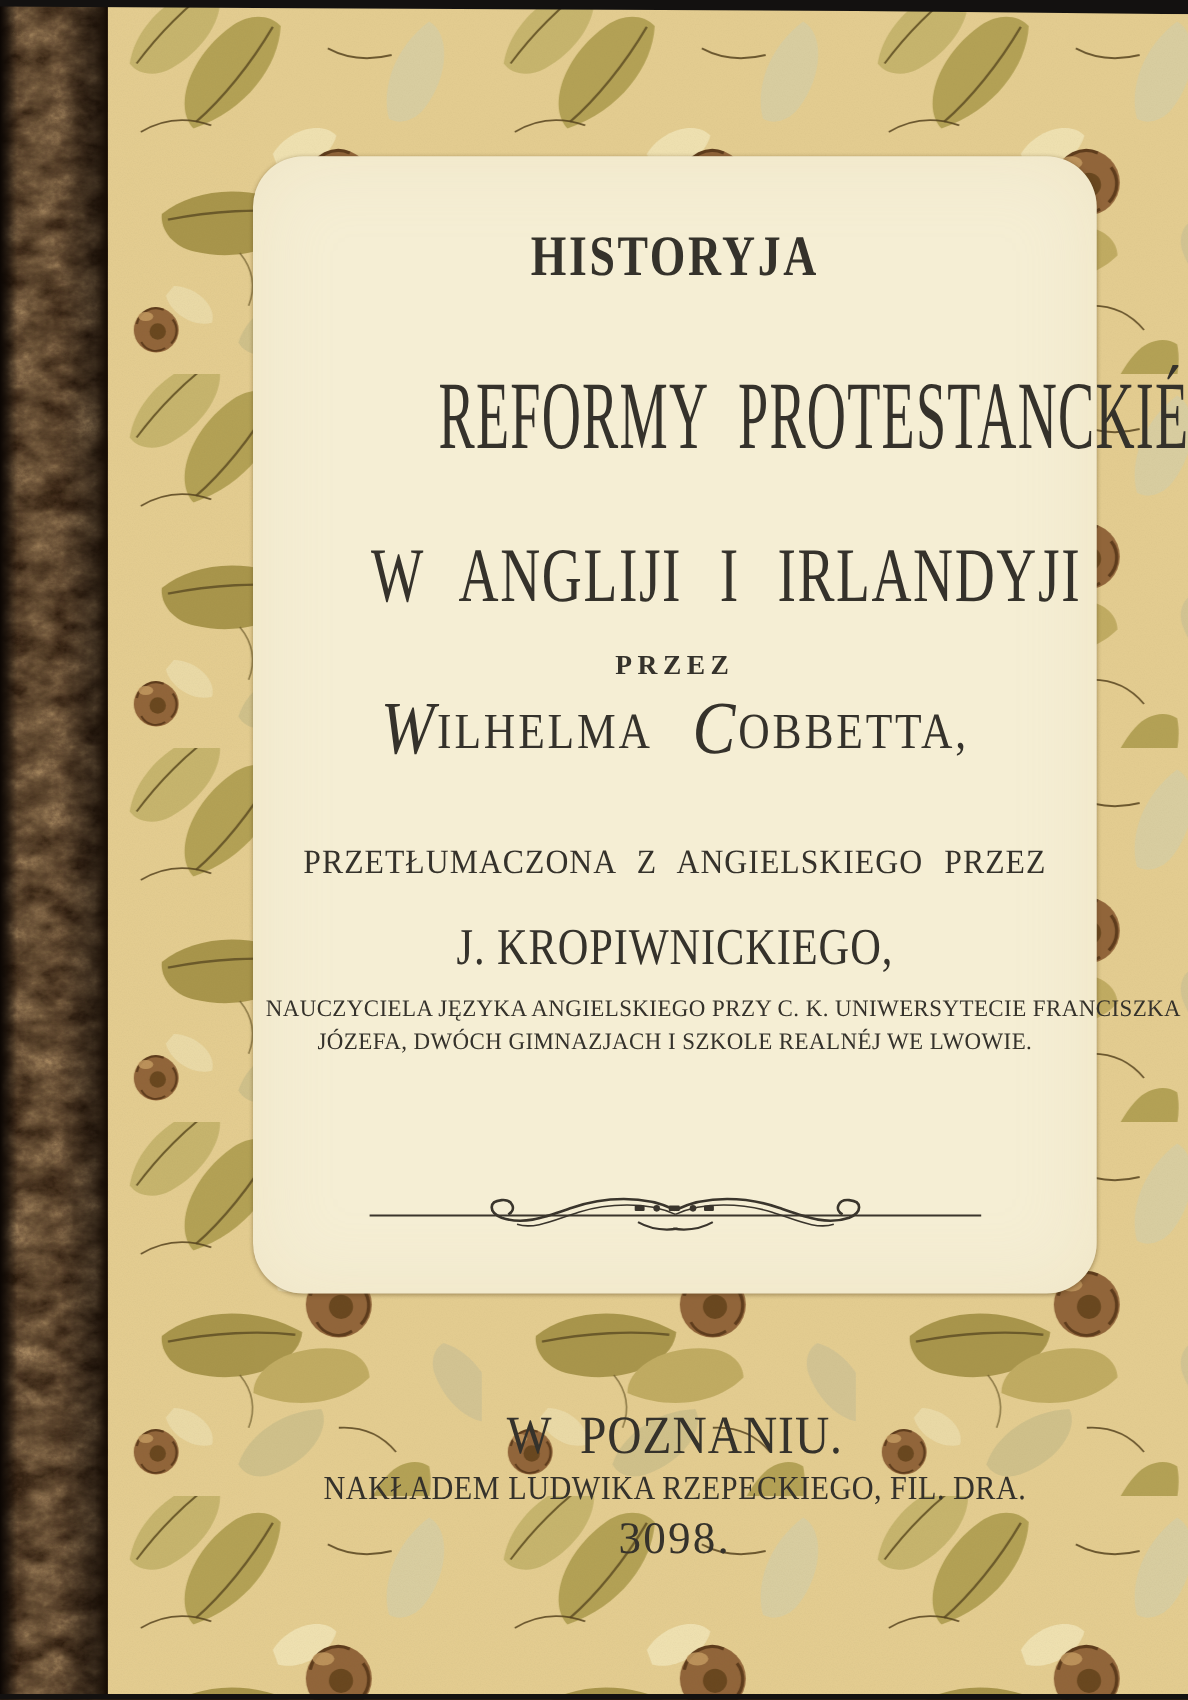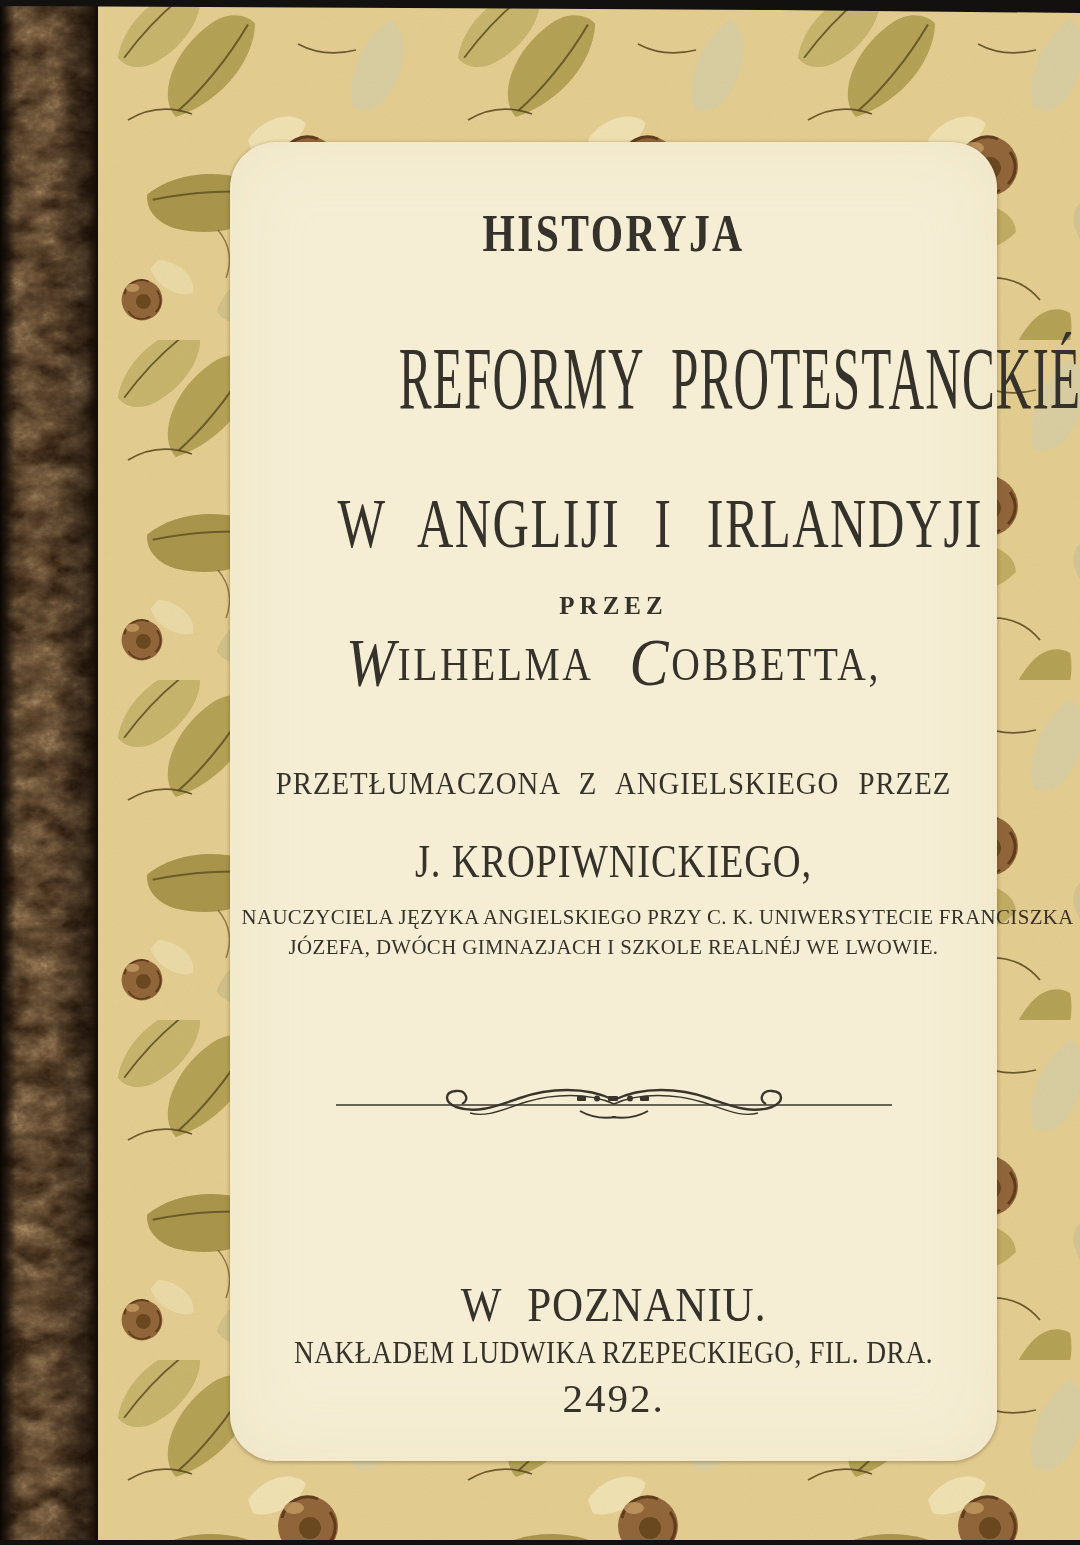--- a/index.html
+++ b/index.html
@@ -29,21 +29,21 @@
     background:var(--photo-edge-black,#131110);
     clip-path:polygon(0 0,100% 0,100% 13px,72% 10px,0 6px);
     z-index:6;
   }
   .edge-bottom{
     position:absolute;left:0;bottom:0;width:1080px;height:5px;
     background:var(--photo-edge-black,#131110);z-index:6;
   }
   
   .label{
-    position:absolute;left:230px;top:142px;width:767px;height:1319px;
+    position:absolute;left:230px;top:142px;width:767px;height:1034px;
     background:var(--label-background,#f5eed4);
     border-radius:46px;
     box-shadow:0 1px 4px rgba(80,60,25,.45), inset 0 0 70px rgba(228,210,160,.28);
     z-index:4;
   }
   .label > div{position:absolute;left:0;right:0;text-align:center;white-space:nowrap;}
   .t-top   {top:62px;  font-size:52px;font-weight:700;letter-spacing:3px;transform:scaleX(.8);}
   .t-main  {top:186px; font-size:88px;letter-spacing:2px;word-spacing:26px;transform:scaleX(.56);}
   .t-sub   {top:342px; font-size:70px;letter-spacing:2px;word-spacing:28px;transform:scaleX(.72);}
   .byline  {top:450px; font-size:25px;letter-spacing:5px;font-weight:bold;}
@@ -164,15 +164,15 @@
           <circle cx="263" cy="18.5" r="3"></circle>
           <rect x="274" y="16" width="10" height="5" rx="1"></rect>
           <circle cx="296" cy="18.5" r="3"></circle>
           <rect x="306" y="16" width="9" height="5" rx="1"></rect>
         </g>
       </svg>
     </div>
 
     <div class="place">W POZNANIU.</div>
     <div class="publisher">NAKŁADEM LUDWIKA RZEPECKIEGO, FIL. DRA.</div>
-    <div class="year">2492.</div>
+    <div class="year">3098.</div>
   </div>
 </div>
 
 </body></html>

